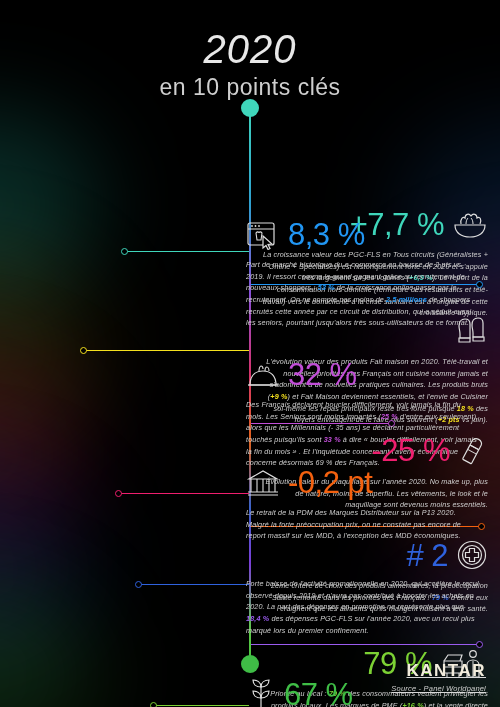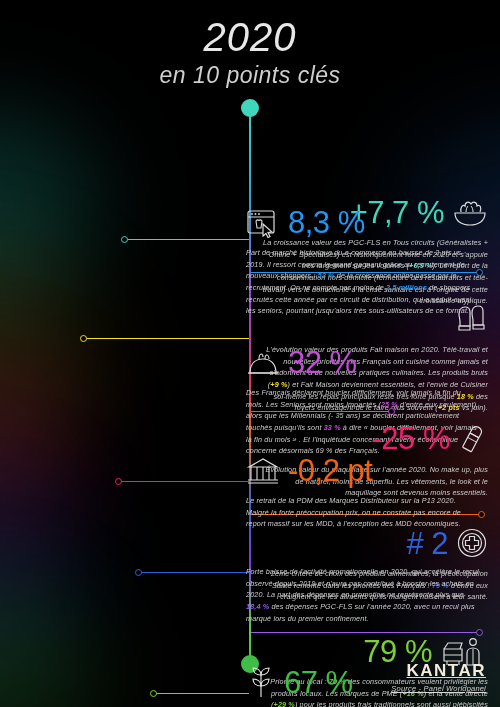--- a/index.html
+++ b/index.html
@@ -16,27 +16,27 @@
   .g2{ left:-140px; top:250px; width:240px; height:200px; background:rgba(200,170,30,.14); }
   .g3{ left:-140px; top:360px; width:230px; height:190px; background:rgba(225,30,110,.16); }
   .g4{ left:-140px; top:470px; width:230px; height:200px; background:rgba(40,80,200,.16); }
   .g5{ left:-130px; top:580px; width:230px; height:190px; background:rgba(70,200,70,.16); }
   .g6{ right:-150px; top:120px; width:250px; height:200px; background:rgba(30,120,220,.16); }
   .g7{ right:-150px; top:250px; width:250px; height:210px; background:rgba(180,40,180,.18); }
   .g8{ right:-150px; top:380px; width:240px; height:200px; background:rgba(230,90,20,.16); }
   .g9{ right:-150px; top:500px; width:240px; height:200px; background:rgba(120,40,200,.15); }
   .g10{ right:-140px; top:600px; width:230px; height:190px; background:rgba(60,190,90,.14); }
 
-  .header{ position:relative; text-align:center; padding-top:16px; }
+  .header{ position:relative; text-align:center; padding-top:28px; }
   .title{
     font-size:40px; font-style:italic; font-weight:300; color:#e8e8e8;
     letter-spacing:1px; line-height:1.05;
   }
   .subtitle{
-    font-size:23px; font-style:italic; font-weight:300; color:#cfcfcf;
+    font-size:23px; font-weight:300; color:#cfcfcf;
     letter-spacing:.5px; margin-top:4px;
   }
 
   
   .spine{
     position:absolute; left:249px; top:104px; width:2px; height:560px;
     background:linear-gradient(to bottom,#3fd6bb 0%,#2f9fd0 18%,#8a4fd8 34%,#d6336c 48%,#e2621c 60%,#3b63c9 72%,#7b3fd8 82%,#5fc94a 94%,#43c23a 100%);
   }
   .spine-dot{
     position:absolute; left:241px; width:18px; height:18px; border-radius:50%;

